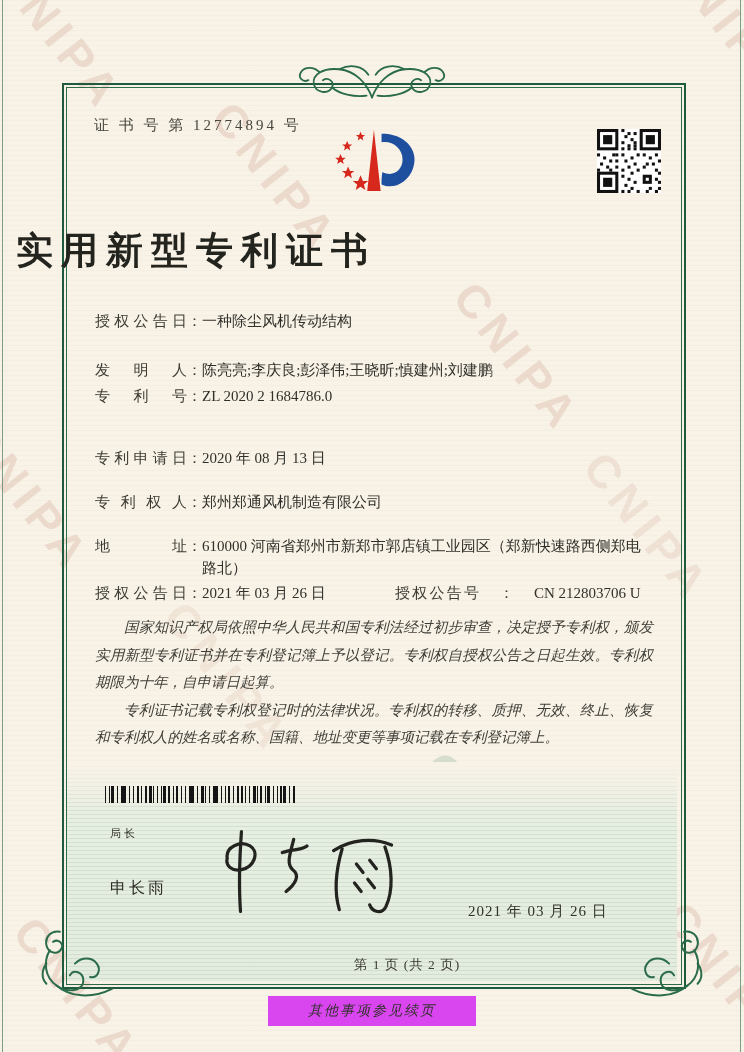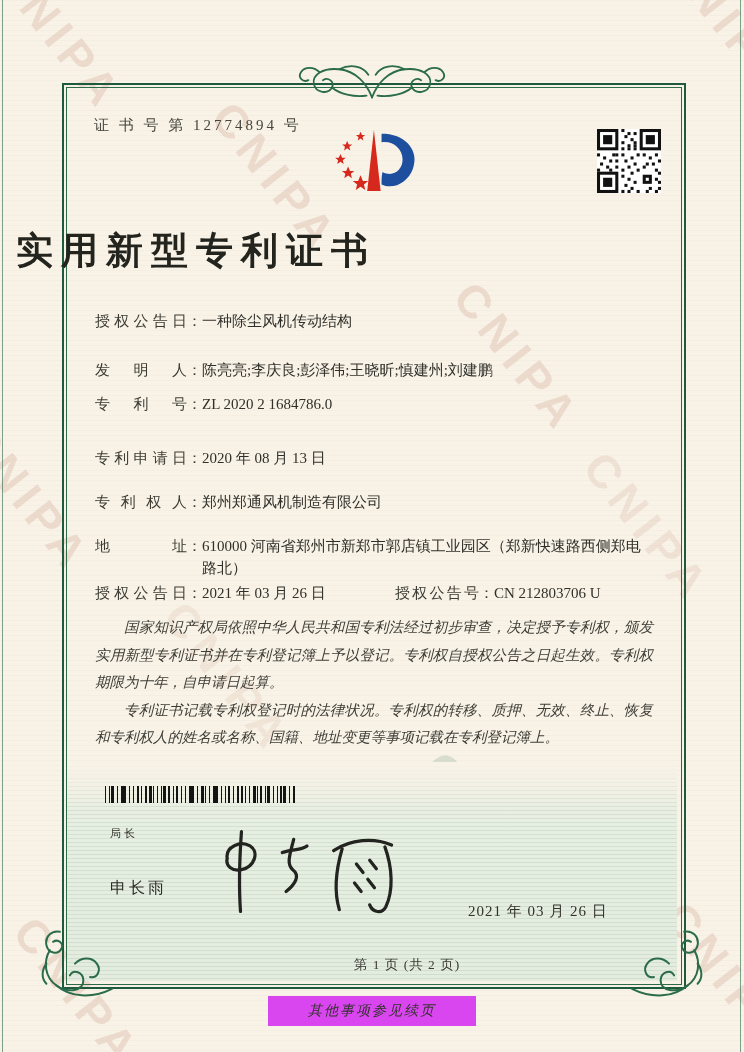--- a/index.html
+++ b/index.html
@@ -68,21 +68,21 @@
   }
 
   .fields{position:absolute;left:95px;top:0;width:560px;font-size:15px;}
   .frow{position:absolute;left:0;display:flex;align-items:flex-start;line-height:22px;}
   .flabel{
     display:inline-block;width:92px;flex:0 0 92px;
     text-align:justify;text-align-last:justify;color:#3c3c34;
   }
   .fcolon{flex:0 0 14px;color:#3c3c34;}
   .fvalue{color:#30302a;max-width:445px;}
-  .grant-pair2{position:absolute;left:300px;top:0;display:flex;}
+  .grant-pair2{position:absolute;left:300px;top:0;display:flex;gap:20px;}
   .grant-pair2 .flabel{width:84px;flex-basis:84px;}
 
   .body-text{
     position:absolute;left:95px;top:614px;width:558px;
     font-size:14.5px;line-height:27.5px;font-style:italic;
     color:#3d3d36;text-align:justify;
   }
   .body-text p{margin:0;text-indent:2em;}
 
   .barcode{
@@ -272,21 +272,21 @@
     <div class="frow" style="top:310px;">
       <span class="flabel">授权公告日</span>
         <span class="fcolon">：</span>
       <span class="fvalue">一种除尘风机传动结构</span>
     </div>
     <div class="frow" style="top:359px;">
       <span class="flabel">发明人</span>
         <span class="fcolon">：</span>
       <span class="fvalue">陈亮亮;李庆良;彭泽伟;王晓昕;慎建州;刘建鹏</span>
     </div>
-    <div class="frow" style="top:393px;">
+    <div class="frow" style="top:385px;">
       <span class="flabel">专利号</span>
         <span class="fcolon">：</span>
       <span class="fvalue">ZL 2020 2 1684786.0</span>
     </div>
     <div class="frow" style="top:447px;">
       <span class="flabel">专利申请日</span>
         <span class="fcolon">：</span>
       <span class="fvalue">2020 年 08 月 13 日</span>
     </div>
     <div class="frow" style="top:491px;">

